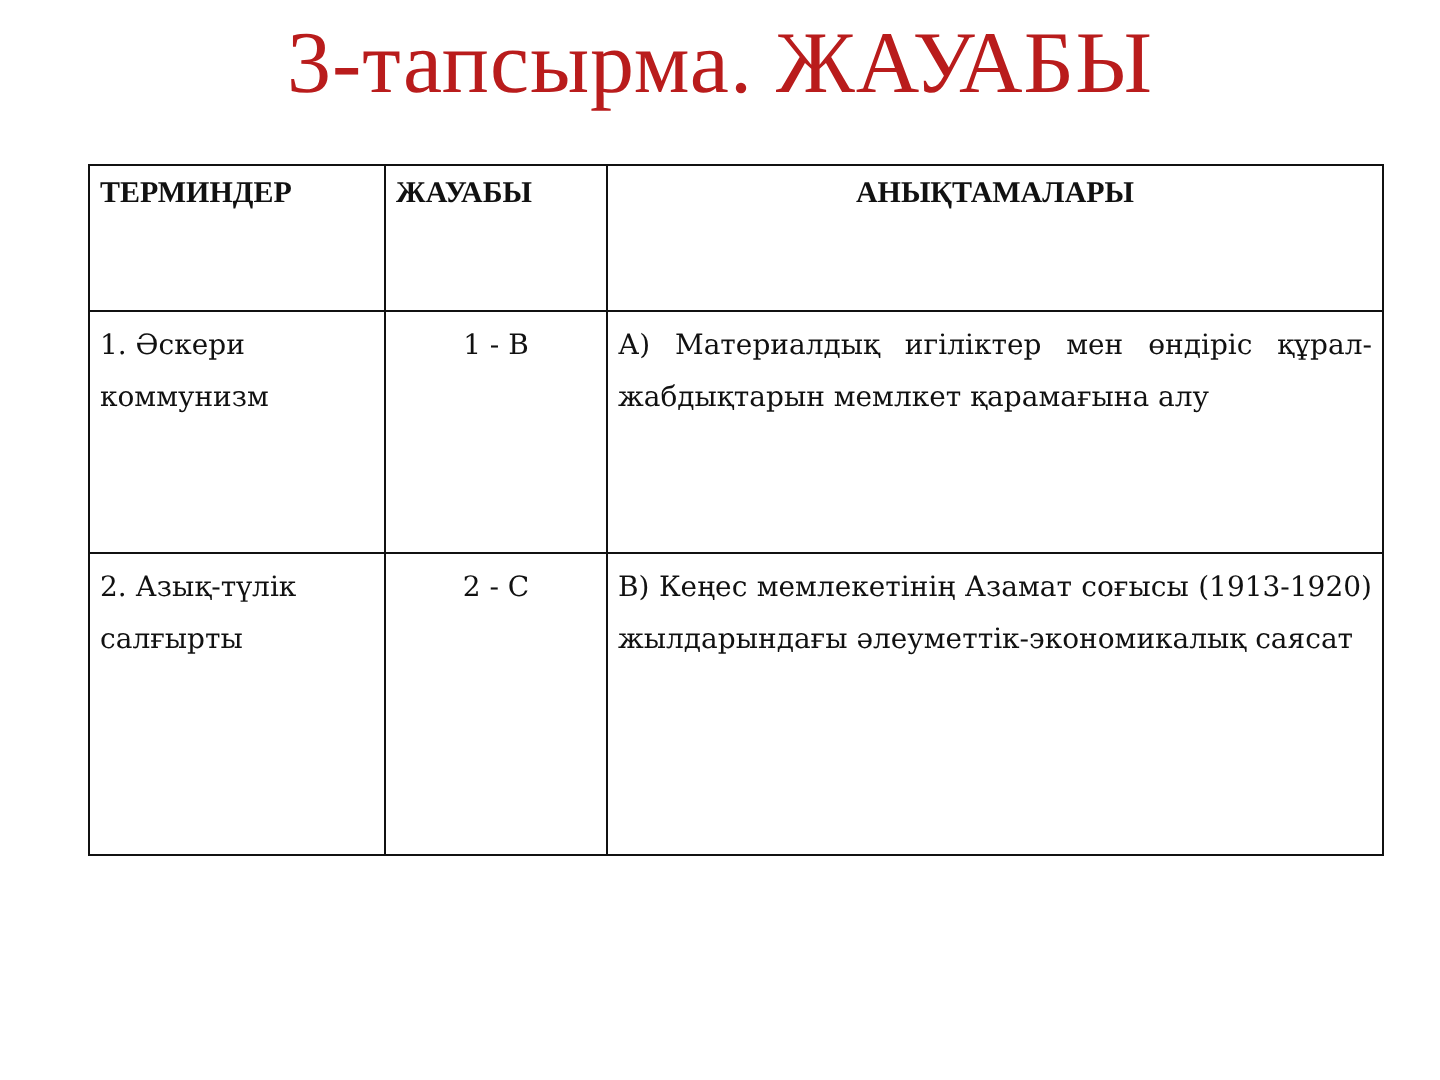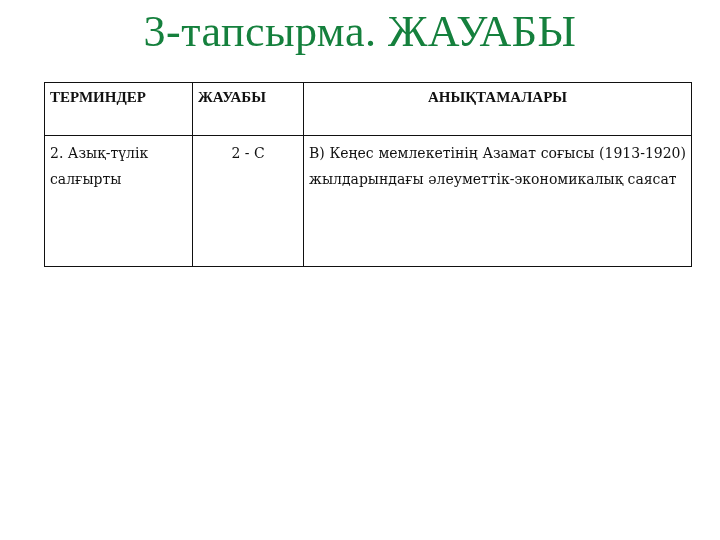--- a/index.html
+++ b/index.html
@@ -3,28 +3,28 @@
   <meta charset="utf-8">
   <style>
     html, body { margin: 0; padding: 0; }
     body {
       width: 720px; height: 540px; background: #ffffff; position: relative; overflow: hidden;
       font-family: "DejaVu Serif", "Liberation Serif", serif; color: #111;
     }
     .title {
       position: absolute; left: 0; top: 4px; width: 720px; text-align: center;
       font-family: "Liberation Serif", "DejaVu Serif", serif;
-      font-size: 44px; color: #15803d; line-height: 56px; letter-spacing: 0.5px;
+      font-size: 44px; color: #b91c1c; line-height: 56px; letter-spacing: 0.5px;
     }
     table.answers {
       position: absolute; left: 44px; top: 82px; width: 648px;
       border-collapse: collapse; table-layout: fixed;
     }
     table.answers td, table.answers th {
-      border: 1.5px solid #111; vertical-align: top; padding: 4px 5px 0 5px;
+      border: 1.5px solid #111; vertical-align: top; padding: 4px 5px 20px 5px;
     }
     table.answers th {
       font-family: "Liberation Serif", "DejaVu Serif", serif;
       font-weight: bold; font-size: 15px; line-height: 20px; height: 48px;
     }
     .col-term { width: 148px; }
     .col-ans { width: 111px; }
     th.h-term { text-align: left; padding-left: 8px; }
     th.h-ans { text-align: left; padding-left: 8px; margin-top: 16px; }
     th.h-def { }
@@ -50,19 +50,24 @@
     <col class="col-term">
     <col class="col-ans">
     <col>
   </colgroup>
   <tbody>
       <tr>
     <th class="h-term">ТЕРМИНДЕР</th>
     <th class="h-ans">ЖАУАБЫ</th>
     <th class="h-def">АНЫҚТАМАЛАРЫ</th>
   </tr>
+  <tr class="r1">
+    <td class="term">1. Әскери коммунизм</td>
+    <td class="ans">1 - В</td>
+    <td class="def">А) Материалдық игіліктер мен өндіріс құрал-жабдықтарын мемлкет қарамағына алу</td>
+  </tr>
   <tr class="r2">
     <td class="term">2. Азық-түлік салғырты</td>
     <td class="ans">2 - С</td>
     <td class="def">В) Кеңес мемлекетінің Азамат соғысы (1913-1920) жылдарындағы әлеуметтік-экономикалық саясат</td>
   </tr>
 </tbody>
   </table>
 
 </body></html>

